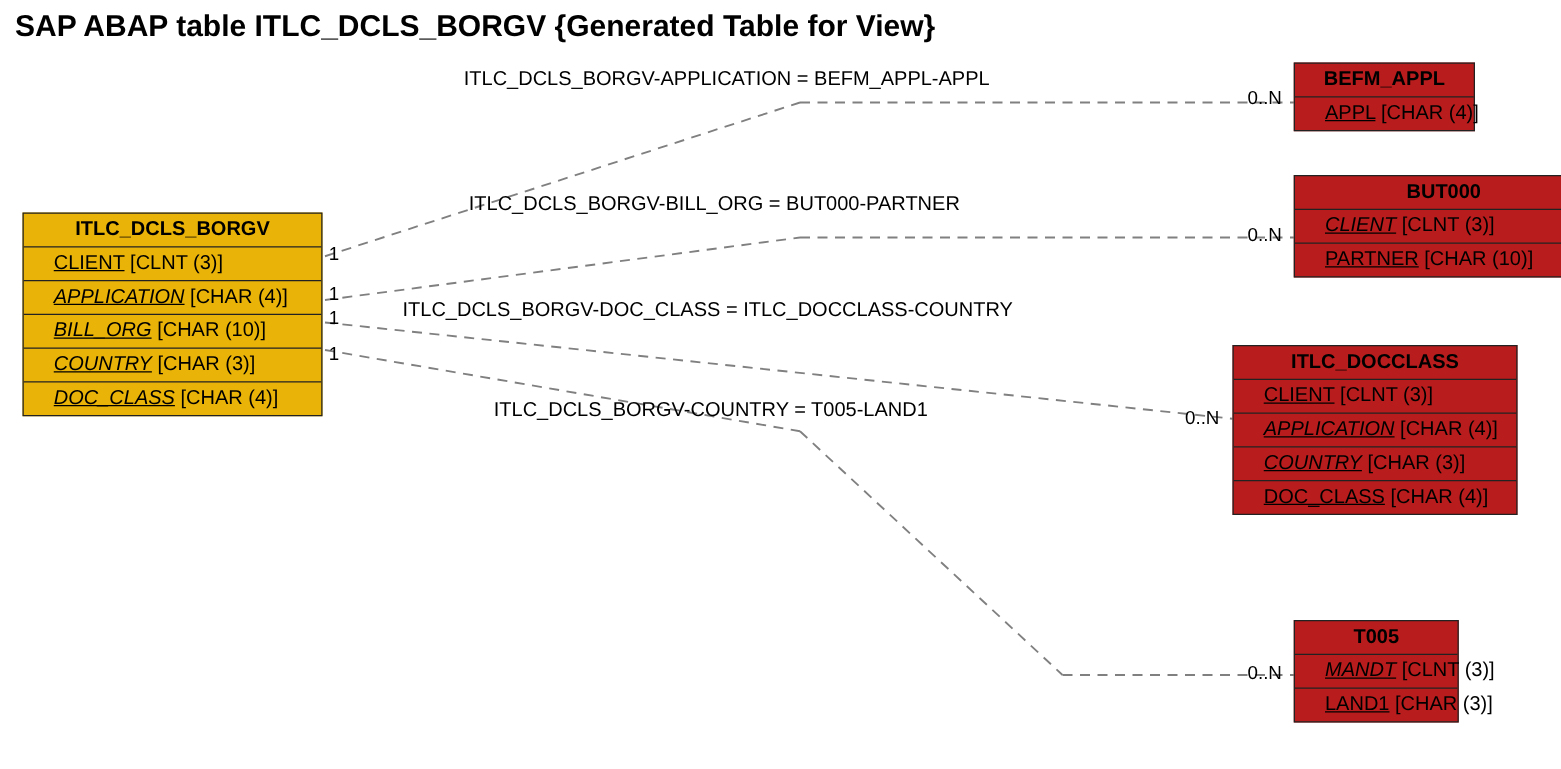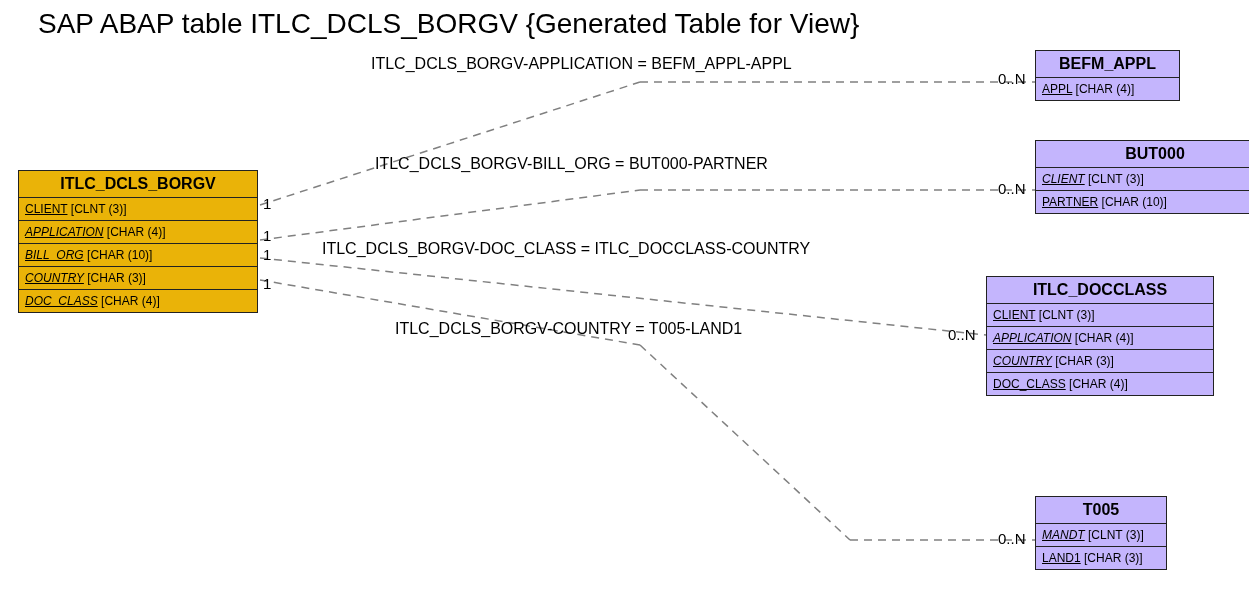--- a/index.html
+++ b/index.html
@@ -8,43 +8,42 @@
     height: 615px;
     background: #ffffff;
     font-family: Arial, Helvetica, sans-serif;
     position: relative;
     overflow: hidden;
   }
   .page-title {
     position: absolute;
     left: 12px;
     top: 8px;
-    font-size: 28px;
+    font-size: 24px;
     color: #000;
-    font-weight: normal;
-    margin-left: 26px;
+    font-weight: bold;
   }
   .entity {
     position: absolute;
     border: 1px solid #222;
-    background: #c4b5fd;
+    background: #b91c1c;
   }
   .entity.primary { background: #eab308; }
   .entity .hdr {
     font-weight: bold;
     text-align: center;
     padding: 4px 10px;
     border-bottom: 1px solid #222;
     font-size: 16px;
     white-space: nowrap;
   }
   .entity .row {
-    padding: 4px 6px;
+    padding: 4px 24px;
     border-bottom: 1px solid #222;
-    font-size: 12px;
+    font-size: 16px;
     white-space: nowrap;
   }
   .entity .row:last-child { border-bottom: none; }
   .u { text-decoration: underline; }
   .i { font-style: italic; }
   .rel-label {
     position: absolute;
     font-size: 16px;
     color: #000;
     white-space: nowrap;

